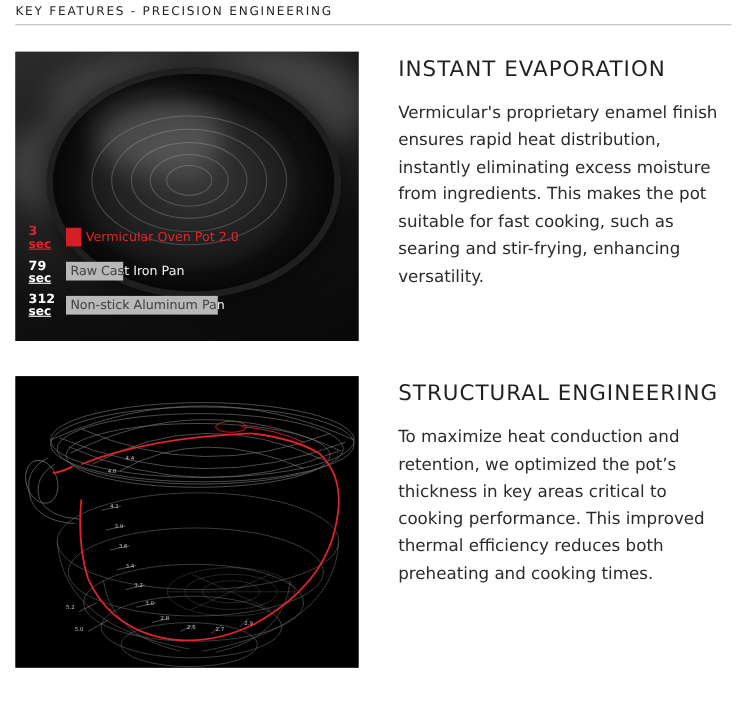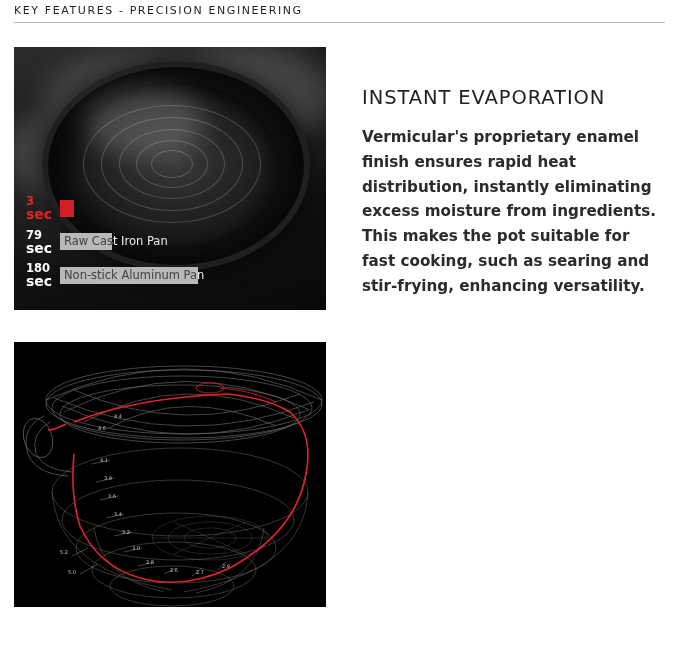--- a/index.html
+++ b/index.html
@@ -53,35 +53,33 @@
     overflow: hidden;
     background: #0a0a0a;
   }
   .figure.second {
     height: 265px;
   }
   .feature-text {
     margin-left: 36px;
     flex: 1 1 auto;
     padding-top: 4px;
-    margin-top: 35px;
   }
   .feature-title {
     font-size: 19.5px;
     letter-spacing: 0.9px;
     color: #231f20;
     margin-bottom: 16px;
     white-space: nowrap;
   }
   .feature-body {
     font-size: 15.2px;
     line-height: 1.63;
     color: #2b2b2b;
     max-width: 312px;
-    font-weight: bold;
   }
 
   
   .fig1-bg {
     position: absolute;
     inset: 0;
     background:
       radial-gradient(ellipse 150px 110px at 48% 40%, rgba(120,120,120,0.55) 0%, rgba(60,60,60,0.25) 45%, rgba(0,0,0,0) 75%),
       radial-gradient(ellipse 230px 150px at 62% 28%, rgba(150,150,150,0.30) 0%, rgba(0,0,0,0) 70%),
       radial-gradient(ellipse 180px 120px at 20% 55%, rgba(90,90,90,0.30) 0%, rgba(0,0,0,0) 72%),
@@ -140,23 +138,24 @@
   .bar-time {
     width: 34px;
     color: #ffffff;
     font-size: 11.5px;
     line-height: 1.05;
     text-align: left;
     font-weight: 700;
     flex: 0 0 34px;
   }
   .bar-time .sec {
-    font-size: 14px;
+    font-size: 11px;
     font-weight: 700;
     display: block;
+    text-decoration: underline;
   }
   .bar-time.red { color: #e2232b; }
   .bar-track {
     position: relative;
     height: 17px;
     flex: 1 1 auto;
   }
   .bar-fill {
     position: absolute;
     left: 0;
@@ -218,37 +217,38 @@
 
       <div class="bars" data-interactable="false">
 
         <div class="bar-row" data-interactable="false">
           <div class="bar-time red" data-interactable="false">
             <span data-interactable="false">3</span>
             <span class="sec" data-interactable="false">sec</span>
           </div>
           <div class="bar-track" data-interactable="false">
             <div class="bar-fill red" style="width:14px;" data-interactable="false"></div>
+            <div class="bar-label red" style="left:18px;" data-interactable="false">Vermicular Oven Pot 2.0</div>
           </div>
         </div>
 
         <div class="bar-row" data-interactable="false">
           <div class="bar-time" data-interactable="false">
             <span data-interactable="false">79</span>
             <span class="sec" data-interactable="false">sec</span>
           </div>
           <div class="bar-track" data-interactable="false">
             <div class="bar-fill grey" style="width:52px;" data-interactable="false"></div>
             <div class="bar-label dark" data-interactable="false" style="color:#ffffff; mix-blend-mode:difference;">Raw Cast Iron Pan</div>
           </div>
         </div>
 
         <div class="bar-row" data-interactable="false">
           <div class="bar-time" data-interactable="false">
-            <span data-interactable="false">180</span>
+            <span data-interactable="false">312</span>
             <span class="sec" data-interactable="false">sec</span>
           </div>
           <div class="bar-track" data-interactable="false">
             <div class="bar-fill grey" style="width:138px;" data-interactable="false"></div>
             <div class="bar-label dark" data-interactable="false" style="color:#ffffff; mix-blend-mode:difference;text-align:center;">Non-stick Aluminum Pan</div>
           </div>
         </div>
 
       </div>
     </div>
@@ -345,15 +345,19 @@
           <text x="182" y="232">2.7</text>
           <text x="208" y="226">2.9</text>
           <text x="46" y="212">5.2</text>
           <text x="54" y="232">5.0</text>
           <text x="84" y="88">4.6</text>
           <text x="100" y="76">4.4</text>
         </g>
       </svg>
     </div>
 
+    <div class="feature-text" data-interactable="false">
+      <div class="feature-title" data-interactable="false">STRUCTURAL ENGINEERING</div>
+      <div class="feature-body" data-interactable="false">To maximize heat conduction and retention, we optimized the pot’s thickness in key areas critical to cooking performance. This improved thermal efficiency reduces both preheating and cooking times.</div>
+    </div>
   </div>
 
 </div>
 
 </body></html>

